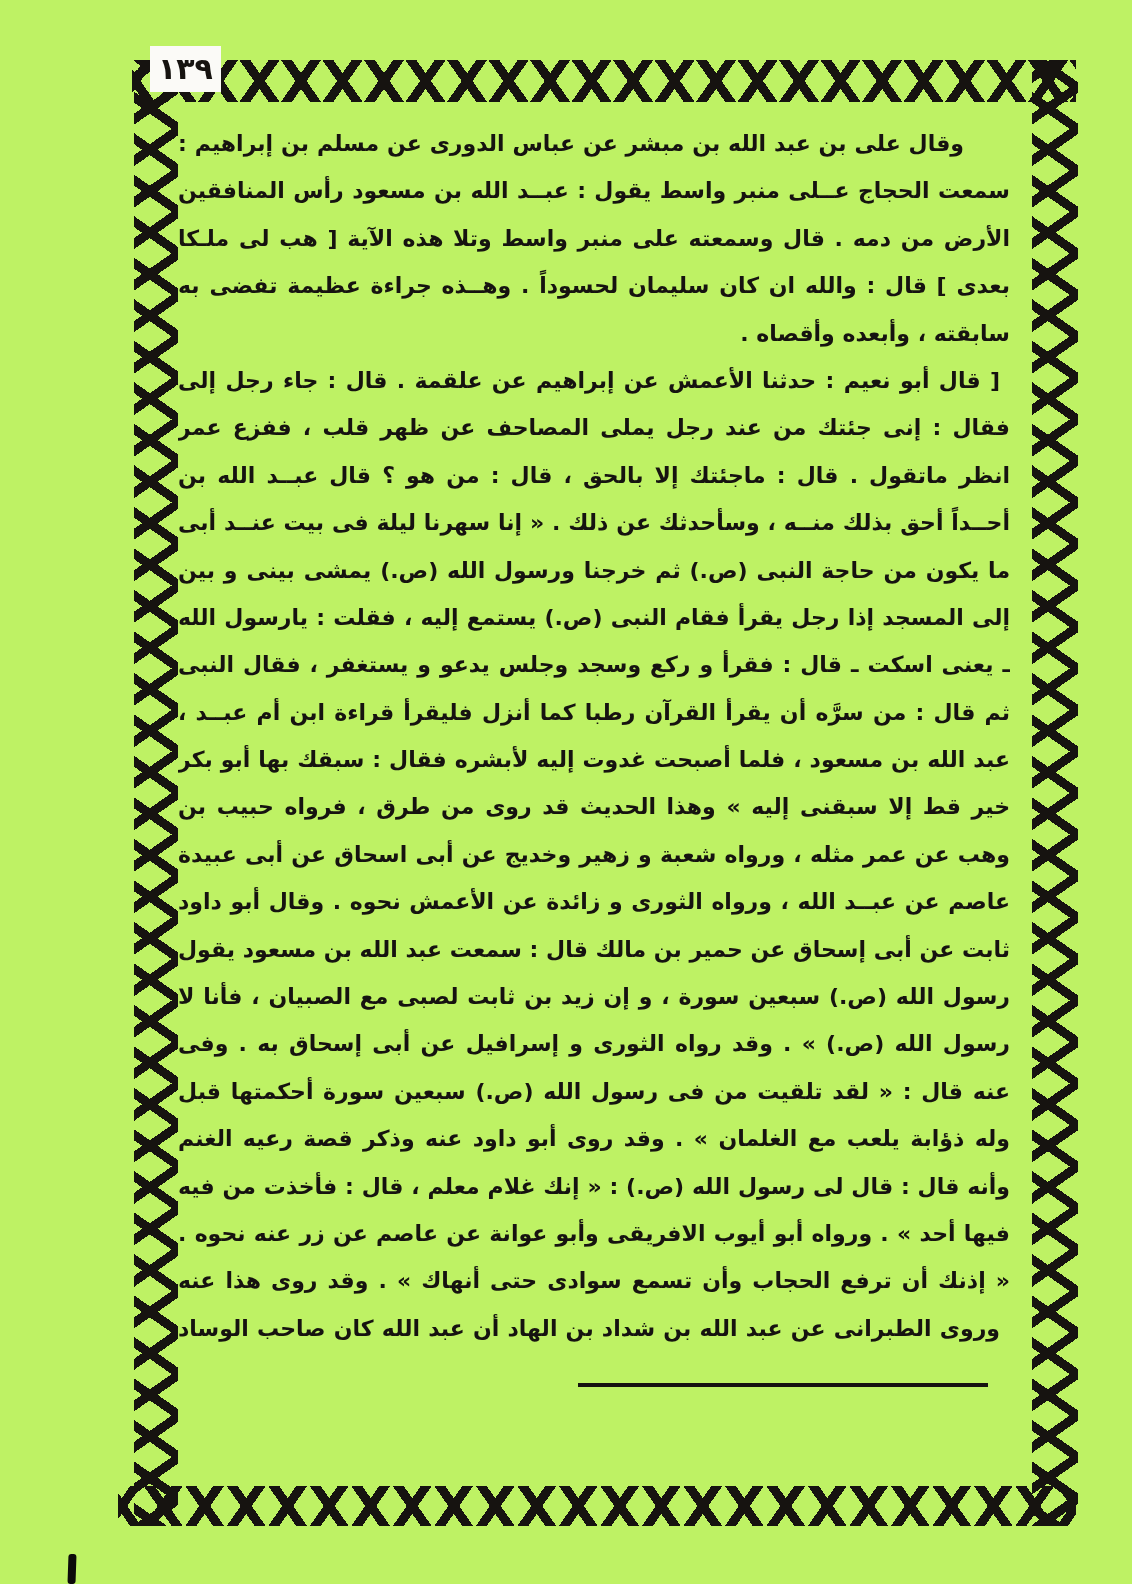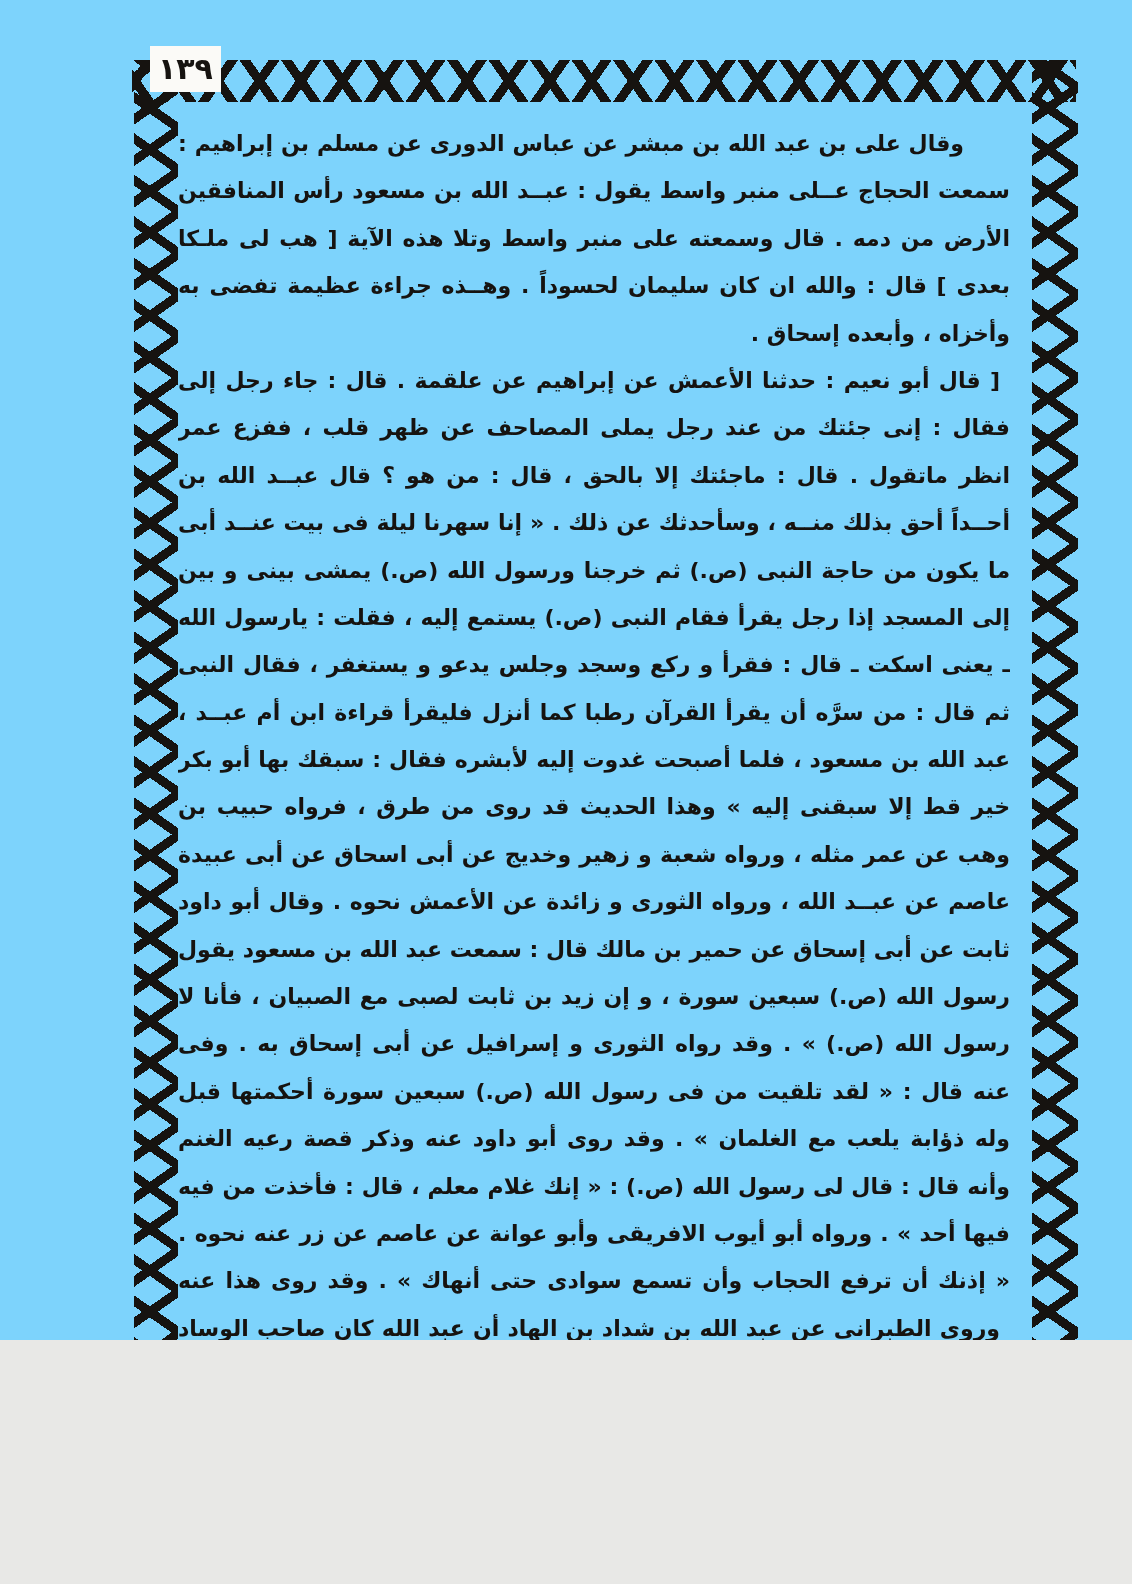--- a/index.html
+++ b/index.html
@@ -1,19 +1,19 @@
 <!DOCTYPE html>
 <html lang="ar"><head>
 <meta charset="utf-8">
 <style>
   html,body{margin:0;padding:0;background:#e8e8e6;}
   .page{
     position:relative;
-    width:1132px;height:1340px;
-    background:#7dd3fc;
+    width:1132px;height:1584px;
+    background:#bef264;
     overflow:hidden;
     font-family:"DejaVu Sans",sans-serif;
     color:#161310;
   }
   
   .chain{position:absolute;z-index:1;}
   .chain-h{
     background-image:
       repeating-linear-gradient(55deg,  transparent 0 10px, #161310 10px 19px, transparent 19px 34px),
       repeating-linear-gradient(125deg, transparent 0 10px, #161310 10px 19px, transparent 19px 34px);
@@ -85,21 +85,21 @@
   <div class="chain chain-v border-left"></div>
   <div class="chain chain-v border-right"></div>
 
   <div class="page-number">١٣٩</div>
 
   <div class="text-area">
     <div class="line ind-lg">وقال على بن عبد الله بن مبشر عن عباس الدورى عن مسلم بن إبراهيم : ثنا الصلت بن دينار</div>
     <div class="line">سمعت الحجاج عــلى منبر واسط يقول : عبــد الله بن مسعود رأس المنافقين ، لو أدركته لأسقيت</div>
     <div class="line">الأرض من دمه . قال وسمعته على منبر واسط وتلا هذه الآية [ هب لى ملـكا لاينبغى لأحد من</div>
     <div class="line">بعدى ] قال : والله ان كان سليمان لحسوداً . وهــذه جراءة عظيمة تفضى به إلى الـكفر : قبحه الله</div>
-    <div class="line short">وأخزاه ، وأبعده إسحاق .</div>
+    <div class="line short">سابقته ، وأبعده وأقصاه .</div>
     <div class="line ind-sm">[ قال أبو نعيم : حدثنا الأعمش عن إبراهيم عن علقمة . قال : جاء رجل إلى عمر بن الخطاب</div>
     <div class="line">فقال : إنى جئتك من عند رجل يملى المصاحف عن ظهر قلب ، ففزع عمر وغضب وقال : ويحك ،</div>
     <div class="line">انظر ماتقول . قال : ماجئتك إلا بالحق ، قال : من هو ؟ قال عبــد الله بن مسعود . قال : ما أعلم</div>
     <div class="line">أحــداً أحق بذلك منــه ، وسأحدثك عن ذلك . « إنا سهرنا ليلة فى بيت عنــد أبى بكر فى بعض</div>
     <div class="line">ما يكون من حاجة النبى (ص.) ثم خرجنا ورسول الله (ص.) يمشى بينى و بين أبى بكر ، فلما انتهينا</div>
     <div class="line">إلى المسجد إذا رجل يقرأ فقام النبى (ص.) يستمع إليه ، فقلت : يارسول الله أعتمت ، فغمزنى بيده</div>
     <div class="line">ـ يعنى اسكت ـ قال : فقرأ و ركع وسجد وجلس يدعو و يستغفر ، فقال النبى (ص.) : سلْ تعطه (١)</div>
     <div class="line">ثم قال : من سرَّه أن يقرأ القرآن رطبا كما أنزل فليقرأ قراءة ابن أم عبــد ، فعلمت أنا وصاحبى أنه</div>
     <div class="line">عبد الله بن مسعود ، فلما أصبحت غدوت إليه لأبشره فقال : سبقك بها أبو بكر ، وما سابقته إلى</div>
     <div class="line">خير قط إلا سبقنى إليه » وهذا الحديث قد روى من طرق ، فرواه حبيب بن حبان عن زيد بن</div>

